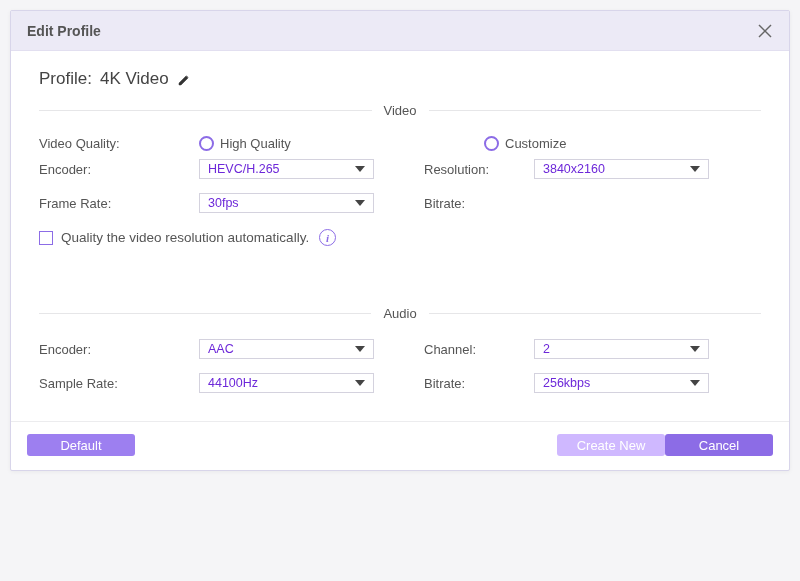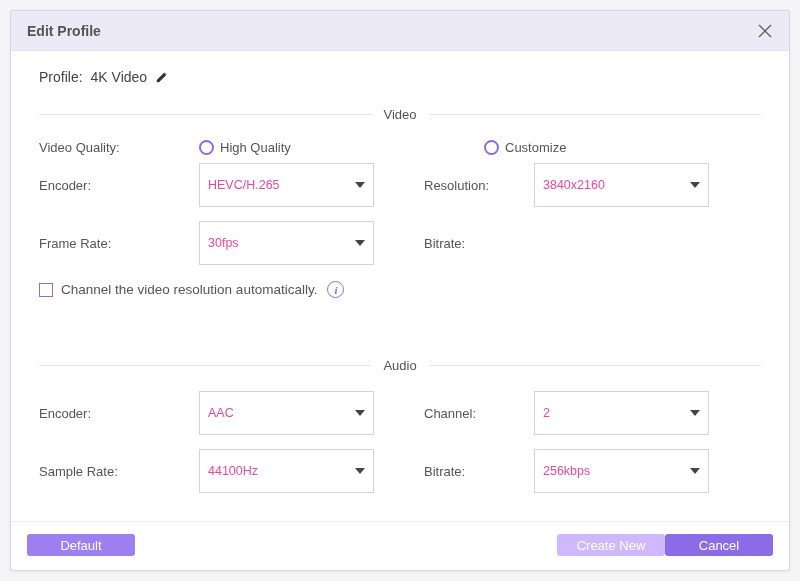--- a/index.html
+++ b/index.html
@@ -18,21 +18,21 @@
     align-items: center;
     justify-content: space-between;
     padding: 0 16px;
     border-bottom: 1px solid #e2dff0;
     font-weight: bold;
   }
   .titlebar .title { font-size: 14px; color: #555; }
   .close-x { width: 16px; height: 16px; cursor: pointer; display:flex; align-items:center; justify-content:center; }
   .close-x svg { stroke: #666; }
   .content { padding: 18px 28px 10px 28px; }
-  .profile-row { display: flex; align-items: center; gap: 8px; font-size: 14px; color: #444; margin-bottom: 22px; }
+  .profile-row { display: flex; align-items: center; gap: 8px; font-size: 17px; color: #444; margin-bottom: 14px; }
   .profile-row .edit-icon { width:14px; height:14px; cursor:pointer; }
   .section-divider {
     display: flex; align-items: center; font-size: 13px; color: #555;
     margin: 6px 0 18px 0;
   }
   .section-divider::before, .section-divider::after {
     content: ""; flex: 1; height: 1px; background: #e6e6e8;
   }
   .section-divider span { padding: 0 12px; }
   .row { display: flex; align-items: center; margin-bottom: 8px; }
@@ -45,23 +45,23 @@
   }
   .radio-inner { width: 7px; height: 7px; border-radius:50%; background:#8c6ce6; }
   .form-grid {
     display: grid;
     grid-template-columns: 160px 175px 50px 110px 175px;
     row-gap: 14px;
     align-items: center;
   }
   .form-grid .lbl { font-size: 13px; color: #555; }
   .select {
-    height: 44px; border: 1px solid #d4d2de; background: #fff;
+    height: 20px; border: 1px solid #d4d2de; background: #fff;
     display: flex; align-items: center; justify-content: space-between;
-    padding: 0 8px; font-size: 12.5px; color: #ec4899; cursor: pointer;
+    padding: 0 8px; font-size: 12.5px; color: #6d28d9; cursor: pointer;
   }
   .select .tri {
     width: 0; height: 0; border-left: 5px solid transparent;
     border-right: 5px solid transparent; border-top: 6px solid #444;
   }
   .checkbox-row { display: flex; align-items: center; gap: 8px; margin-top: 16px; margin-bottom: 60px; font-size: 13.5px; color: #555; }
   .checkbox-box { width: 14px; height: 14px; border: 1.5px solid #8c6ce6; cursor:pointer; }
   .info-icon {
     width: 17px; height: 17px; border: 1.5px solid #8c6ce6; border-radius: 50%;
     display: flex; align-items: center; justify-content: center;
@@ -144,21 +144,21 @@
       <div class="select">
         <span>30fps</span>
         <span class="tri"></span>
       </div>
       <div></div>
       <div class="lbl">Bitrate:</div>
     </div>
 
     <div class="checkbox-row">
       <span class="checkbox-box"></span>
-      <span>Channel the video resolution automatically.</span>
+      <span>Quality the video resolution automatically.</span>
       <span class="info-icon">i</span>
     </div>
 
     <div class="section-divider">
       <span>Audio</span>
     </div>
 
     <div class="form-grid" style="margin-bottom:18px;">
       <div class="lbl">Encoder:</div>
       <div class="select">

